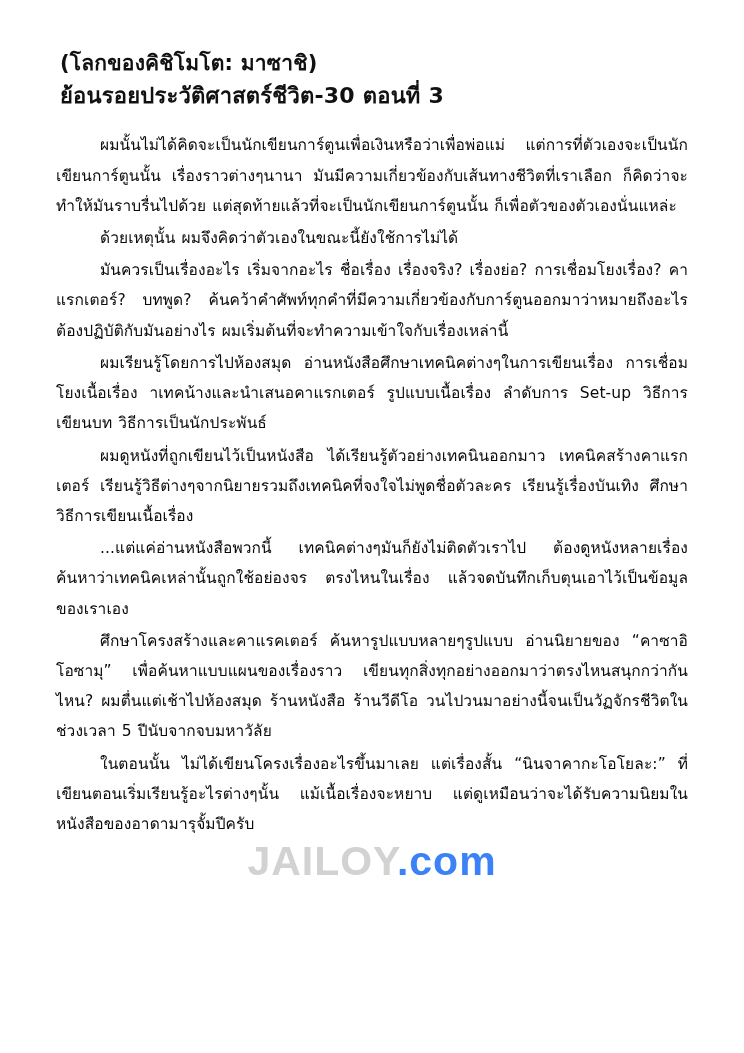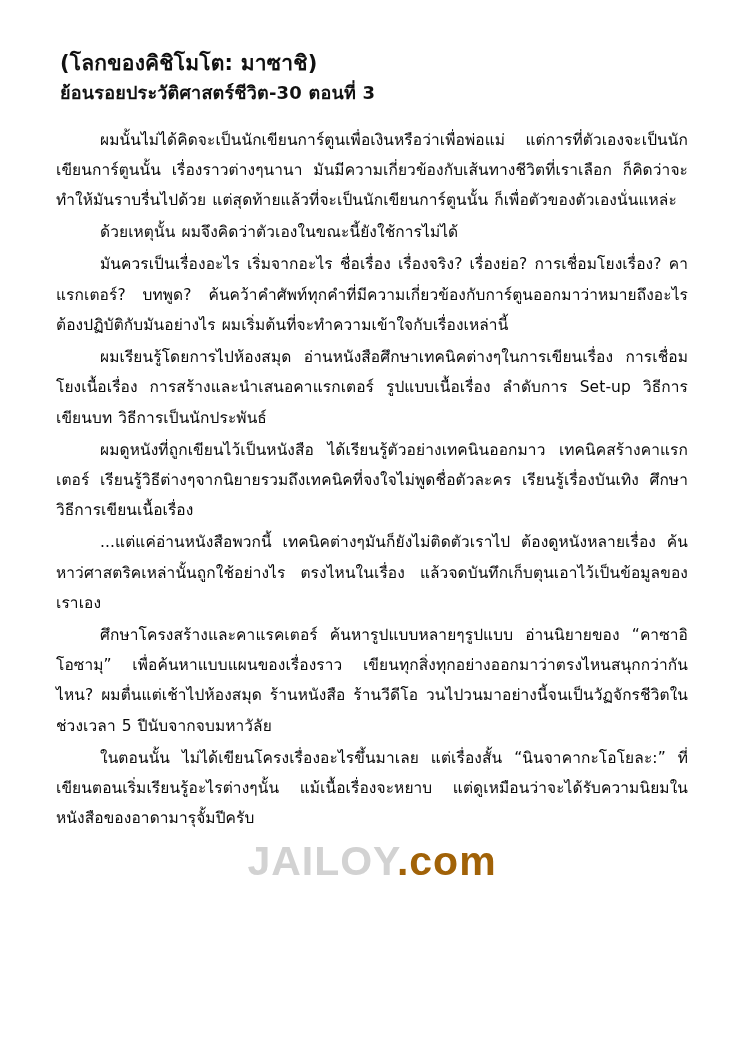--- a/index.html
+++ b/index.html
@@ -28,21 +28,21 @@
   }
   .header-line {
     font-size: 21px;
     line-height: 1.45;
     font-weight: 600;
     letter-spacing: 0.2px;
     color: #111111;
     white-space: nowrap;
   }
   .header-line.second {
-    font-size: 18px;
+    font-size: 22px;
     margin-top: 2px;
   }
   .body-text {
     margin-top: 8px;
   }
   p.para {
     margin: 0 0 2px 0;
     font-size: 15.5px;
     line-height: 1.95;
     color: #0a0a0a;
@@ -59,40 +59,40 @@
     bottom: 16px;
     text-align: center;
     font-family: "Liberation Sans", sans-serif;
     font-weight: bold;
     font-size: 41px;
     letter-spacing: 1px;
     color: #d2d2d2;
     user-select: none;
   }
   .watermark .dim {
-    color: #a16207;
+    color: #3b82f6;
   }
 </style>
 </head>
 <body>
 
 <div class="page">
 
   <div class="header">
     <div class="header-line">(โลกของคิชิโมโต:  มาซาชิ)</div>
     <div class="header-line second">ย้อนรอยประวัติศาสตร์ชีวิต-30  ตอนที่ 3</div>
   </div>
 
   <div class="body-text">
     <p class="para">ผมนั้นไม่ได้คิดจะเป็นนักเขียนการ์ตูนเพื่อเงินหรือว่าเพื่อพ่อแม่  แต่การที่ตัวเองจะเป็นนักเขียนการ์ตูนนั้น  เรื่องราวต่างๆนานา  มันมีความเกี่ยวข้องกับเส้นทางชีวิตที่เราเลือก  ก็คิดว่าจะทำให้มันราบรื่นไปด้วย  แต่สุดท้ายแล้วที่จะเป็นนักเขียนการ์ตูนนั้น  ก็เพื่อตัวของตัวเองนั่นแหล่ะ</p>
     <p class="para">ด้วยเหตุนั้น  ผมจึงคิดว่าตัวเองในขณะนี้ยังใช้การไม่ได้</p>
     <p class="para">มันควรเป็นเรื่องอะไร  เริ่มจากอะไร  ชื่อเรื่อง  เรื่องจริง?  เรื่องย่อ?  การเชื่อมโยงเรื่อง?  คาแรกเตอร์?  บทพูด?  ค้นคว้าคำศัพท์ทุกคำที่มีความเกี่ยวข้องกับการ์ตูนออกมาว่าหมายถึงอะไร  ต้องปฏิบัติกับมันอย่างไร  ผมเริ่มต้นที่จะทำความเข้าใจกับเรื่องเหล่านี้</p>
-    <p class="para">ผมเรียนรู้โดยการไปห้องสมุด  อ่านหนังสือศึกษาเทคนิคต่างๆในการเขียนเรื่อง  การเชื่อมโยงเนื้อเรื่อง  การสร้างและนำเสนอคาแรกเตอร์  รูปแบบเนื้อเรื่อง  ลำดับการ Set-up วิธีการเขียนบท วิธีการเป็นนักประพันธ์</p>
+    <p class="para">ผมเรียนรู้โดยการไปห้องสมุด  อ่านหนังสือศึกษาเทคนิคต่างๆในการเขียนเรื่อง  การเชื่อมโยงเนื้อเรื่อง  าเทคน้างและนำเสนอคาแรกเตอร์  รูปแบบเนื้อเรื่อง  ลำดับการ Set-up วิธีการเขียนบท วิธีการเป็นนักประพันธ์</p>
     <p class="para">ผมดูหนังที่ถูกเขียนไว้เป็นหนังสือ  ได้เรียนรู้ตัวอย่างเทคนินออกมาว  เทคนิคสร้างคาแรกเตอร์  เรียนรู้วิธีต่างๆจากนิยายรวมถึงเทคนิคที่จงใจไม่พูดชื่อตัวละคร  เรียนรู้เรื่องบันเทิง  ศึกษาวิธีการเขียนเนื้อเรื่อง</p>
-    <p class="para">...แต่แค่อ่านหนังสือพวกนี้  เทคนิคต่างๆมันก็ยังไม่ติดตัวเราไป  ต้องดูหนังหลายเรื่อง  ค้นหาว่ศาสตริคเหล่านั้นถูกใช้อย่างไร  ตรงไหนในเรื่อง  แล้วจดบันทึกเก็บตุนเอาไว้เป็นข้อมูลของเราเอง</p>
+    <p class="para">...แต่แค่อ่านหนังสือพวกนี้  เทคนิคต่างๆมันก็ยังไม่ติดตัวเราไป  ต้องดูหนังหลายเรื่อง  ค้นหาว่าเทคนิคเหล่านั้นถูกใช้อย่องจร  ตรงไหนในเรื่อง  แล้วจดบันทึกเก็บตุนเอาไว้เป็นข้อมูลของเราเอง</p>
     <p class="para">ศึกษาโครงสร้างและคาแรคเตอร์  ค้นหารูปแบบหลายๆรูปแบบ  อ่านนิยายของ “คาซาอิ โอซามุ” เพื่อค้นหาแบบแผนของเรื่องราว  เขียนทุกสิ่งทุกอย่างออกมาว่าตรงไหนสนุกกว่ากันไหน?  ผมตื่นแต่เช้าไปห้องสมุด  ร้านหนังสือ  ร้านวีดีโอ วนไปวนมาอย่างนี้จนเป็นวัฏจักรชีวิตในช่วงเวลา 5 ปีนับจากจบมหาวัลัย</p>
     <p class="para">ในตอนนั้น  ไม่ได้เขียนโครงเรื่องอะไรขึ้นมาเลย  แต่เรื่องสั้น “นินจาคากะโอโยละ:” ที่เขียนตอนเริ่มเรียนรู้อะไรต่างๆนั้น  แม้เนื้อเรื่องจะหยาบ  แต่ดูเหมือนว่าจะได้รับความนิยมในหนังสือของอาดามารุจั้มปีครับ</p>
   </div>
 
   <div class="watermark">
     <span>JAILOY</span><span class="dim">.com</span>
   </div>
 
 </div>
 

